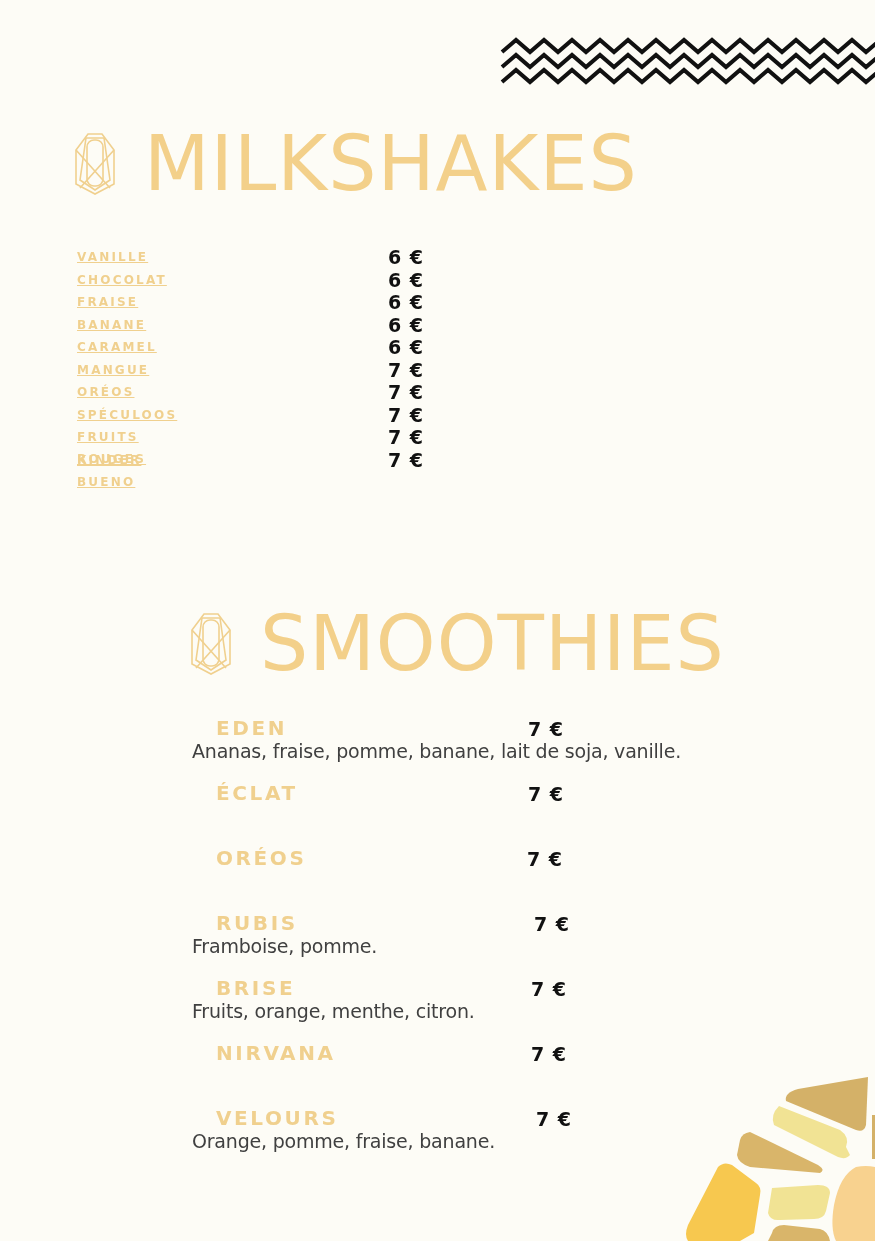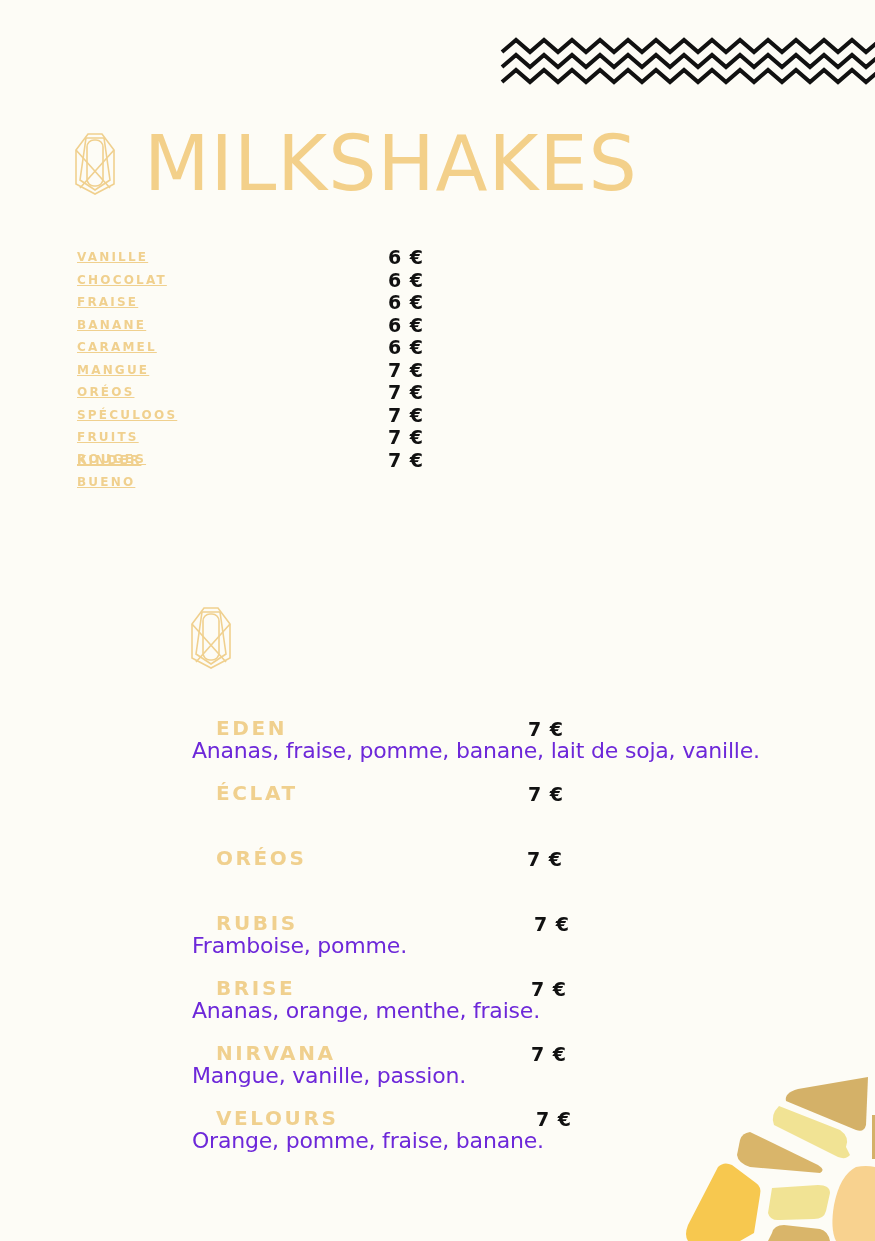--- a/index.html
+++ b/index.html
@@ -39,21 +39,21 @@
     color: #f0d08e; font-weight: bold; font-size: 20px; letter-spacing: 2.6px;
     font-family: "DejaVu Sans", sans-serif; line-height: 24px; margin-left: 24px;
   }
   .smoo-price {
     position: absolute; top: 1px;
     color: #111; font-weight: bold; font-size: 19px; font-family: "DejaVu Sans", sans-serif;
     line-height: 24px; letter-spacing: 1px; white-space: nowrap;
   }
   .smoo-desc {
     position: absolute; left: 0; top: 24px;
-    color: #6d28d9; font-size: 22px; font-family: "DejaVu Sans", sans-serif;
+    color: #404040; font-size: 19px; font-family: "DejaVu Sans", sans-serif;
     line-height: 22px; white-space: nowrap; letter-spacing: -0.2px;
   }
   .deco { position: absolute; left: 680px; top: 1075px; width: 195px; height: 166px; }
 </style>
 </head>
 <body>
 
 <svg class="zigzag" viewBox="0 0 375 54" preserveAspectRatio="none">
   <g fill="none" stroke="#111" stroke-width="4" stroke-linejoin="miter">
     <polyline points="2,16 16,4 30,16 44,4 58,16 72,4 86,16 100,4 114,16 128,4 142,16 156,4 170,16 184,4 198,16 212,4 226,16 240,4 254,16 268,4 282,16 296,4 310,16 324,4 338,16 352,4 366,16 380,4"></polyline>
@@ -121,20 +121,21 @@
 <div class="section-title" id="smoo-title">
   <svg class="gem" viewBox="0 0 42 64">
     <g fill="none" stroke="#f0d08e" stroke-width="1.6">
       <polygon points="14,2 28,2 40,18 40,52 21,62 2,52 2,18"></polygon>
       <polygon points="12,6 30,6 36,48 21,58 6,48"></polygon>
       <rect x="13" y="8" width="16" height="46" rx="7"></rect>
       <line x1="2" y1="18" x2="36" y2="56"></line>
       <line x1="40" y1="18" x2="6" y2="56"></line>
     </g>
   </svg>
+  <span class="t">SMOOTHIES</span>
 </div>
 
 <div class="smoo-list">
   <div class="smoo-item">
     <span class="smoo-name">EDEN</span>
     <span class="smoo-price" style="left:336px">7 €</span>
     <span class="smoo-desc">Ananas, fraise, pomme, banane, lait de soja, vanille.</span>
   </div>
   <div class="smoo-item">
     <span class="smoo-name">ÉCLAT</span>
@@ -145,26 +146,25 @@
     <span class="smoo-price" style="left:335px">7 €</span>
   </div>
   <div class="smoo-item">
     <span class="smoo-name">RUBIS</span>
     <span class="smoo-price" style="left:342px">7 €</span>
     <span class="smoo-desc">Framboise, pomme.</span>
   </div>
   <div class="smoo-item">
     <span class="smoo-name">BRISE</span>
     <span class="smoo-price" style="left:339px">7 €</span>
-    <span class="smoo-desc">Ananas, orange, menthe, fraise.</span>
+    <span class="smoo-desc">Fruits, orange, menthe, citron.</span>
   </div>
   <div class="smoo-item">
     <span class="smoo-name">NIRVANA</span>
     <span class="smoo-price" style="left:339px">7 €</span>
-    <span class="smoo-desc">Mangue, vanille, passion.</span>
   </div>
   <div class="smoo-item">
     <span class="smoo-name">VELOURS</span>
     <span class="smoo-price" style="left:344px">7 €</span>
     <span class="smoo-desc">Orange, pomme, fraise, banane.</span>
   </div>
 </div>
 
 <svg class="deco" viewBox="0 0 195 166">
   <path d="M118,14 L188,2 L186,50 Q184,58 176,55 L106,26 Q104,18 118,14 Z" fill="#d4b168"></path>

